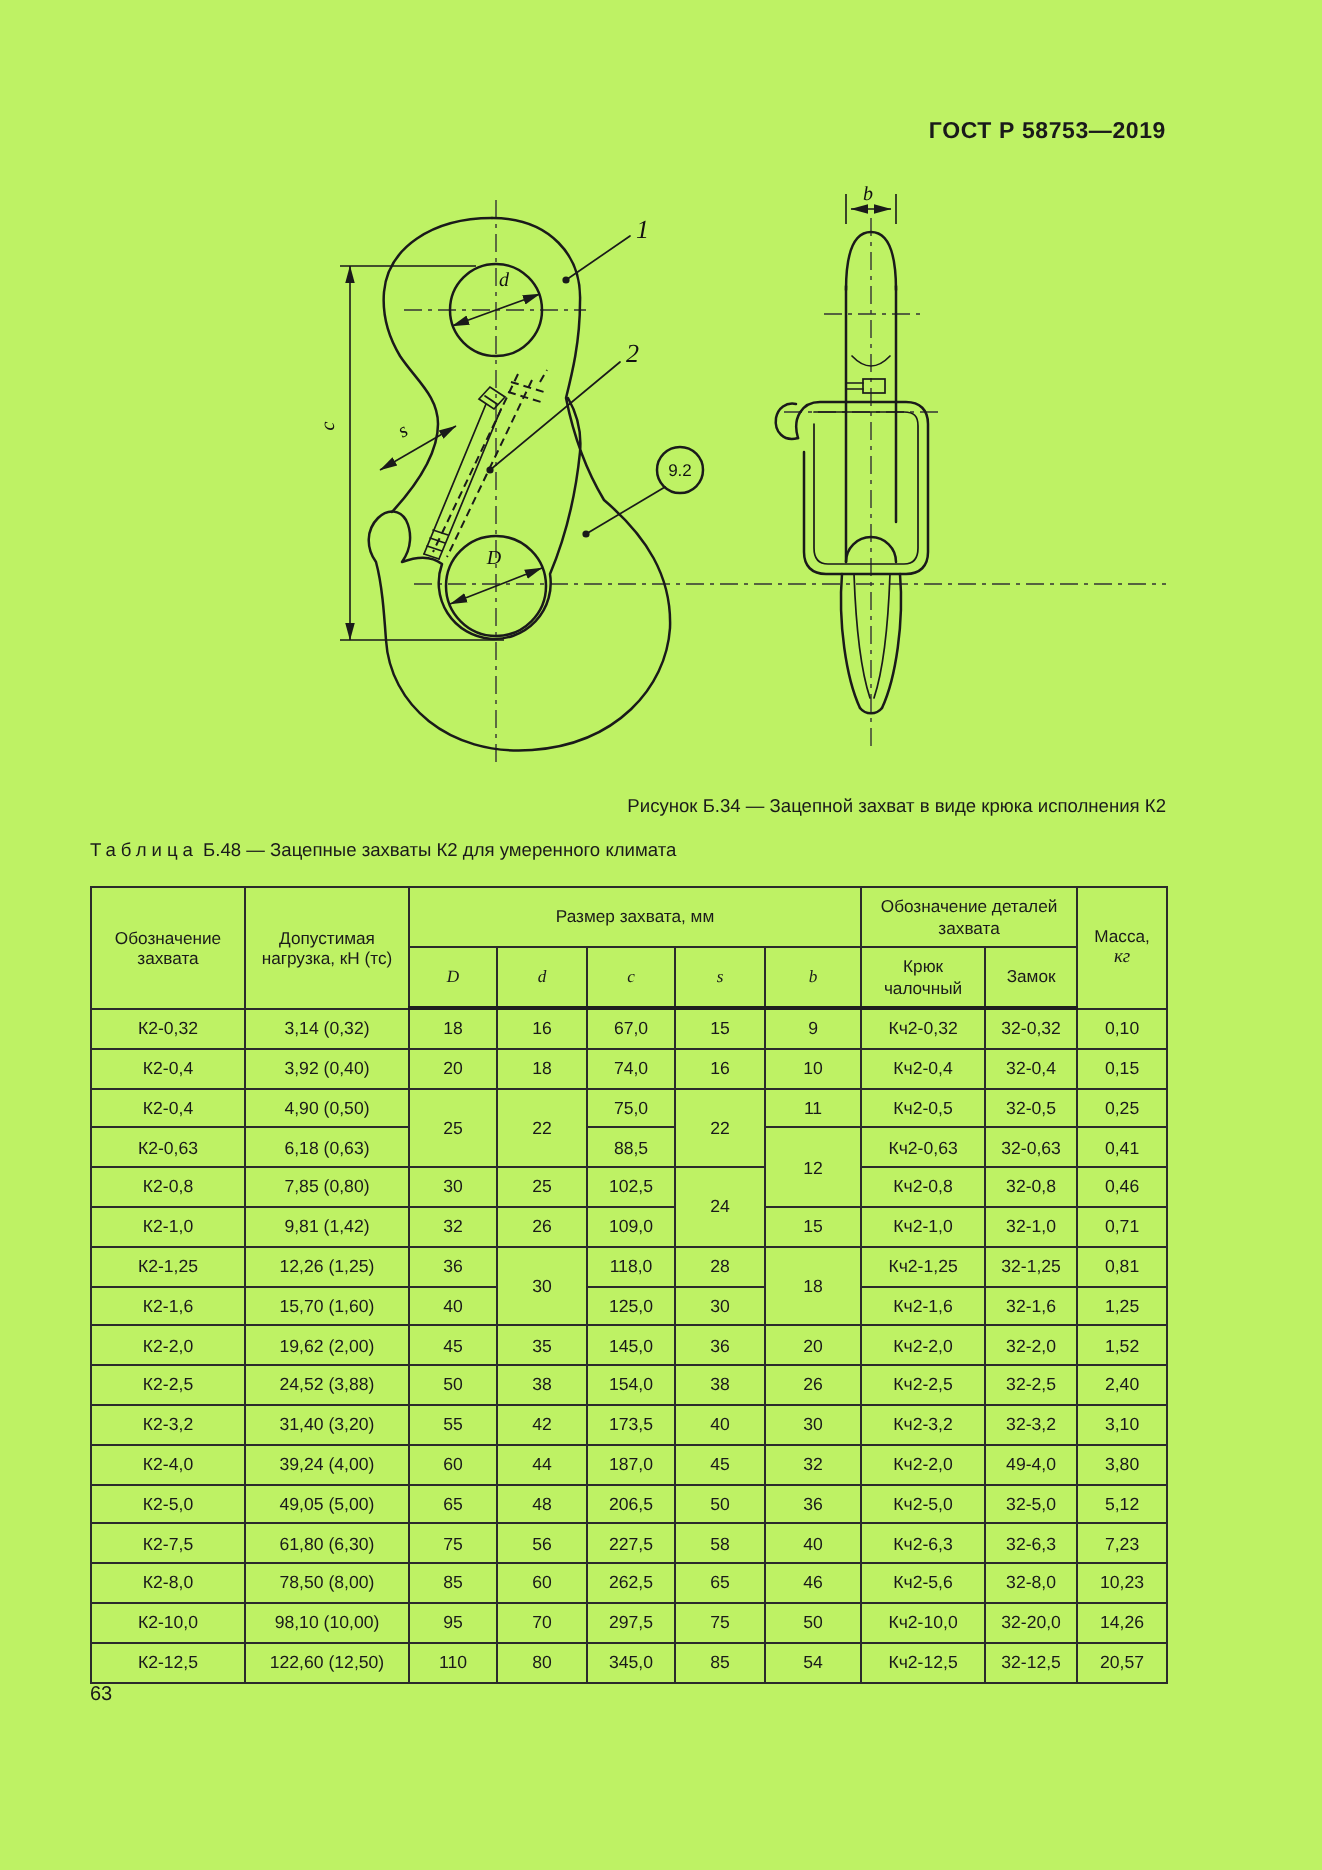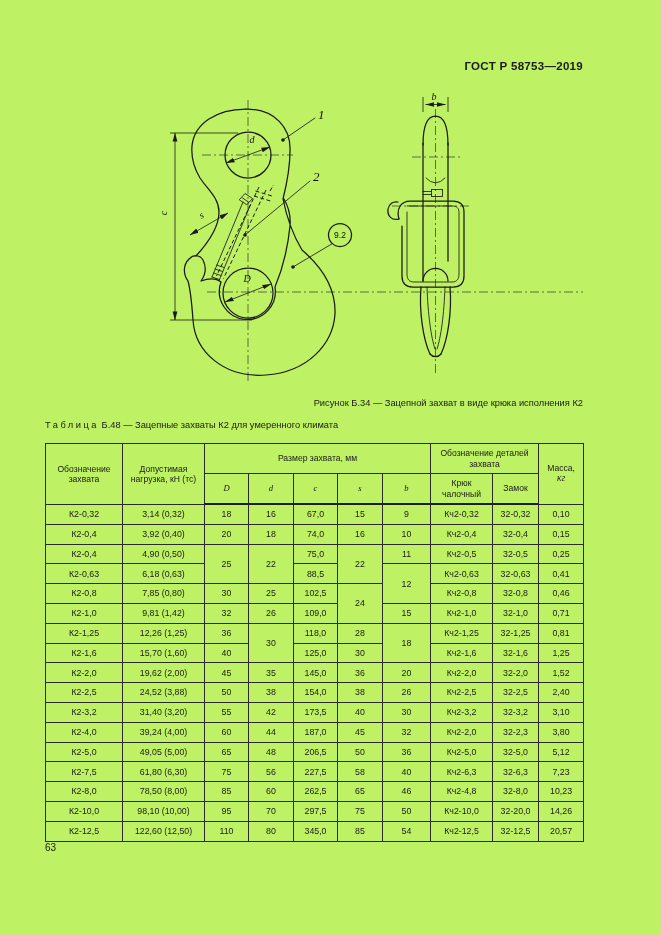--- a/index.html
+++ b/index.html
@@ -321,21 +321,21 @@
         </tr>
         <tr>
           <td>К2-4,0</td>
           <td>39,24 (4,00)</td>
           <td>60</td>
           <td>44</td>
           <td>187,0</td>
           <td>45</td>
           <td>32</td>
           <td>Кч2-2,0</td>
-          <td>32-2,3</td>
+          <td>49-4,0</td>
           <td>3,80</td>
         </tr>
         <tr>
           <td>К2-5,0</td>
           <td>49,05 (5,00)</td>
           <td>65</td>
           <td>48</td>
           <td>206,5</td>
           <td>50</td>
           <td>36</td>
@@ -356,21 +356,21 @@
           <td>7,23</td>
         </tr>
         <tr>
           <td>К2-8,0</td>
           <td>78,50 (8,00)</td>
           <td>85</td>
           <td>60</td>
           <td>262,5</td>
           <td>65</td>
           <td>46</td>
-          <td>Кч2-4,8</td>
+          <td>Кч2-5,6</td>
           <td>32-8,0</td>
           <td>10,23</td>
         </tr>
         <tr>
           <td>К2-10,0</td>
           <td>98,10 (10,00)</td>
           <td>95</td>
           <td>70</td>
           <td>297,5</td>
           <td>75</td>

